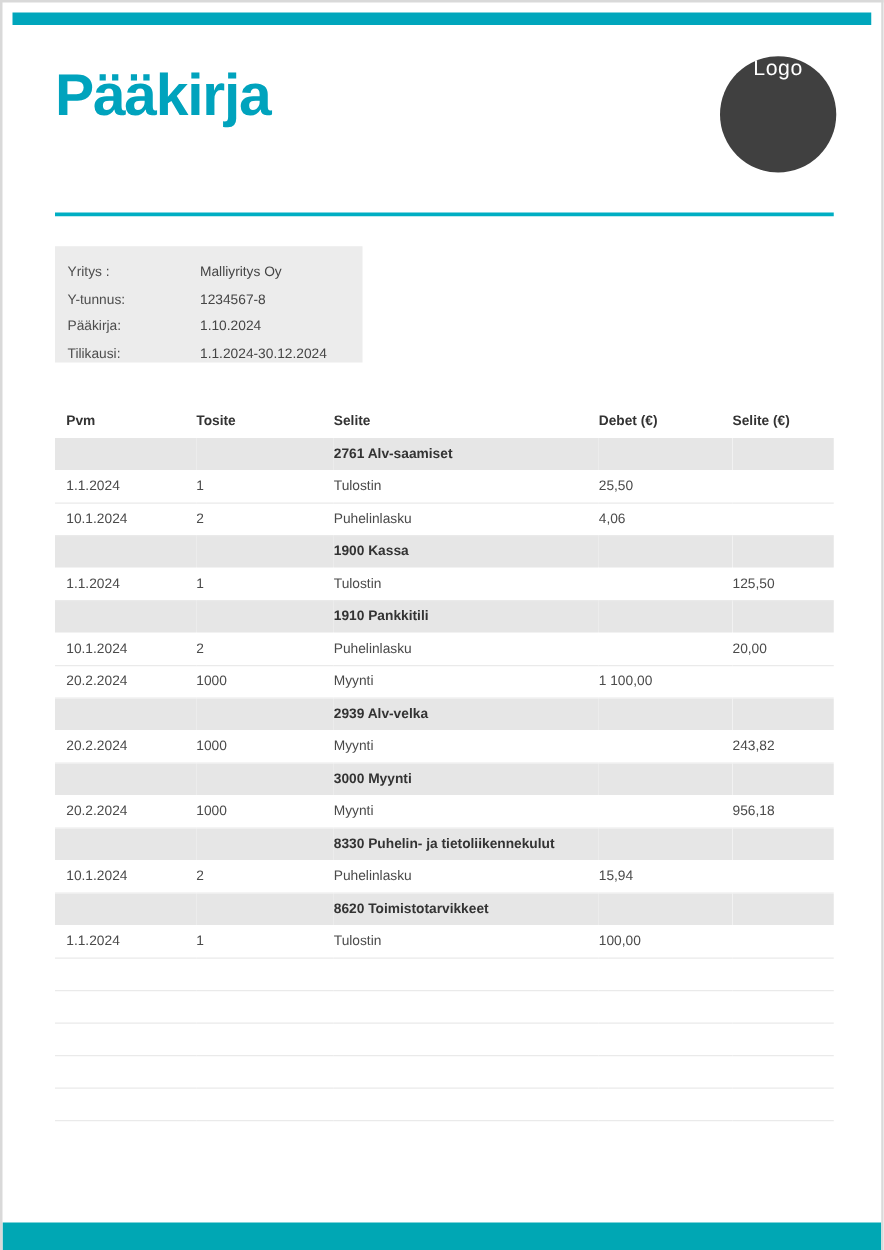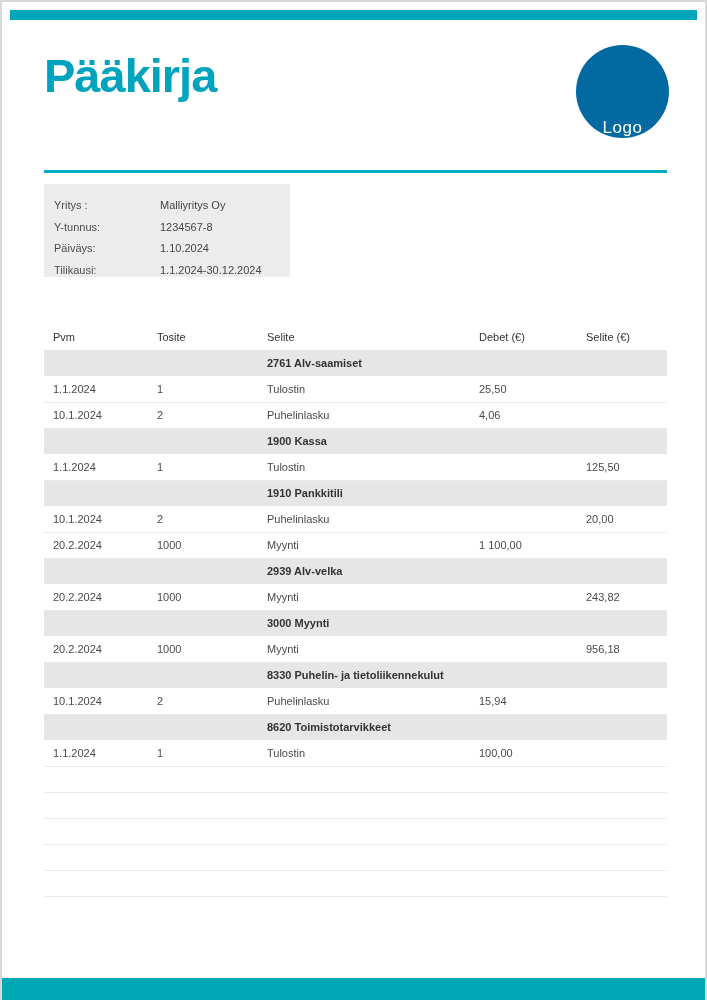--- a/index.html
+++ b/index.html
@@ -28,39 +28,39 @@
     letter-spacing: -1px;
     color: #00a3bd;
     line-height: 1.1;
     text-align: center;
   }
   .logo {
     position: absolute;
     top: 43px; left: 574px;
     width: 93px; height: 93px;
     border-radius: 50%;
-    background: #0369a1;
+    background: #404040;
     display: flex;
-    align-items: flex-end;
+    align-items: flex-start;
     justify-content: center;
   }
   .logo span {
     color: #ffffff;
     font-size: 17px;
     letter-spacing: 0.5px;
   }
   .divider {
     position: absolute;
     top: 168px; left: 42px;
     width: 623px; height: 3px;
     background: #00aec3;
   }
   .infobox {
     position: absolute;
-    top: 182px; left: 42px;
+    top: 195px; left: 42px;
     width: 246px; height: 93px;
     background: #ececec;
     padding: 11px 10px 0 10px;
     font-size: 11px;
     color: #4d4d4d;
   }
   .info-row {
     display: flex;
     line-height: 21.5px;
   }
@@ -77,21 +77,21 @@
   }
   table.ledger th, table.ledger td {
     height: 26px;
     padding: 0;
     text-align: left;
     vertical-align: middle;
     font-weight: 400;
     white-space: nowrap;
     overflow: hidden;
   }
-  table.ledger th { font-weight: 400; color: #333333; margin-top: 12px; }
+  table.ledger th { font-weight: 700; color: #333333; margin-top: 12px; }
   table.ledger th:first-child, table.ledger td:first-child { padding-left: 9px; }
   tr.entry-row td, tr.empty-row td { border-bottom: 1px solid #eaeaea; }
   tr.group-row td { background: #e6e6e6; font-weight: 700; color: #333333; }
   .footerbar {
     position: absolute;
     left: 0; right: 0; bottom: 0; height: 22px;
     background: #00a7b4;
   }
 </style>
 </head>
@@ -112,21 +112,21 @@
   <div class="infobox">
     <div class="info-row">
       <span class="info-label">Yritys :</span>
       <span class="info-value">Malliyritys Oy</span>
     </div>
     <div class="info-row">
       <span class="info-label">Y-tunnus:</span>
       <span class="info-value">1234567-8</span>
     </div>
     <div class="info-row">
-      <span class="info-label">Päiväys:</span>
+      <span class="info-label">Pääkirja:</span>
       <span class="info-value">1.10.2024</span>
     </div>
     <div class="info-row">
       <span class="info-label">Tilikausi:</span>
       <span class="info-value">1.1.2024-30.12.2024</span>
     </div>
   </div>
 
   <table class="ledger">
     <colgroup>

